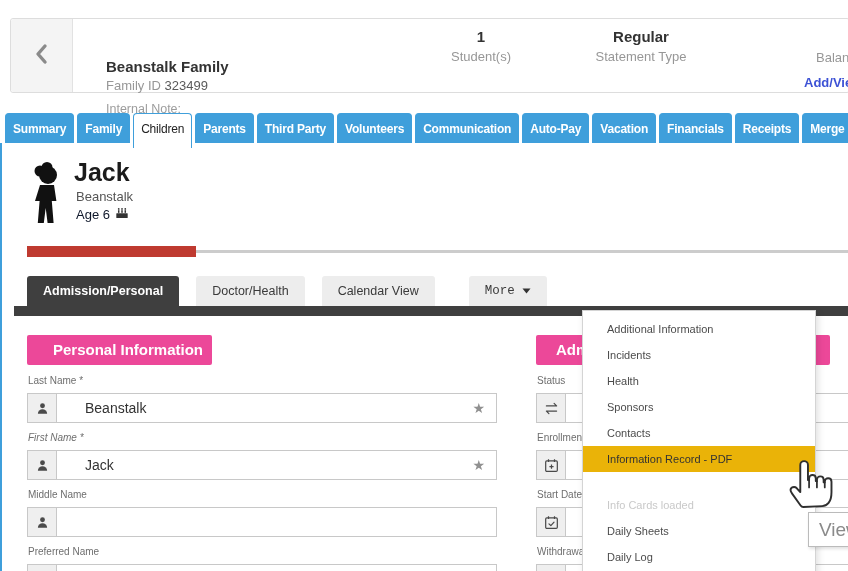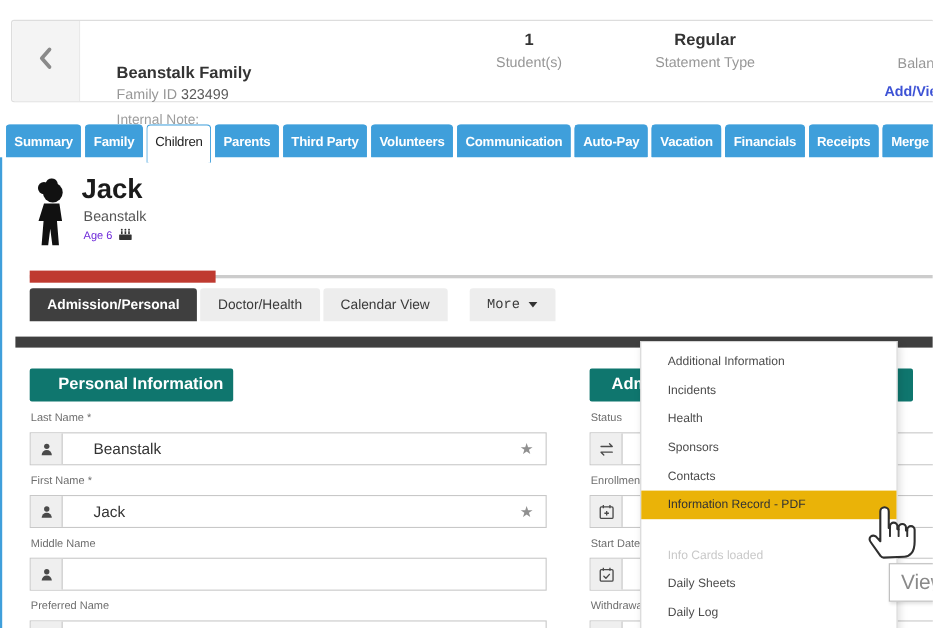--- a/index.html
+++ b/index.html
@@ -29,33 +29,33 @@
   .tabbar { position:absolute; left:5px; top:113px; display:flex; gap:3px; z-index:3; }
   .tab { height:30px; line-height:30px; padding:0 7px; background:#3f9fdb; color:#fff;
     font-size:12px; font-weight:bold; border-radius:4px 4px 0 0; letter-spacing:-0.2px;
     border:1px solid #3f9fdb; border-bottom:none; cursor:pointer; white-space:nowrap; }
   .tab.active { background:#fff; color:#222; font-weight:normal; height:35px; z-index:4; }
   .content-left-border { position:absolute; left:0; top:143px; bottom:0; width:2px; background:#3f9fdb; }
   
   .avatar { position:absolute; left:25px; top:162px; width:44px; height:68px; }
   .child-name { position:absolute; left:74px; top:158px; font-size:25px; font-weight:bold; color:#1b1b1b; }
   .child-last { position:absolute; left:76px; top:189px; font-size:13px; color:#555; }
-  .child-age { position:absolute; left:76px; top:206px; font-size:10px; color:#6d28d9;
+  .child-age { position:absolute; left:76px; top:206px; font-size:13px; color:#0f172a;
     display:flex; align-items:center; gap:5px; }
   .progress-track { position:absolute; left:27px; right:0; top:250px; height:3px; background:#ccc; }
   .progress-red { position:absolute; left:27px; top:246px; width:169px; height:11px; background:#bf3a30; }
   
-  .subtabs { position:absolute; left:27px; top:262px; display:flex; gap:3px; z-index:2; }
+  .subtabs { position:absolute; left:27px; top:276px; display:flex; gap:17px; z-index:2; }
   .subtab { height:30px; line-height:30px; padding:0 16px; background:#ededed; color:#3a3a3a;
     font-size:12.5px; border-radius:3px 3px 0 0; cursor:pointer; white-space:nowrap; }
   .subtab.active { background:#3f3f3f; color:#fff; font-weight:bold; }
   .subtab.more { margin-left:17px; display:flex; align-items:center; gap:7px;font-family:Liberation Mono, monospace; }
   .dark-strip { position:absolute; left:14px; right:0; top:306px; height:10px; background:#3f3f3f; z-index:1; }
   
-  .section-hdr { position:absolute; height:30px; line-height:30px; background:#0f766e; color:#fff;
+  .section-hdr { position:absolute; height:30px; line-height:30px; background:#ec4899; color:#fff;
     font-size:15px; font-weight:600; padding-left:26px; border-radius:2px; overflow:hidden; white-space:nowrap; }
   #personal-hdr { left:27px; top:335px; width:185px; text-align:left; cursor:pointer; }
   #admission-hdr { left:536px; top:335px; width:294px; padding-left:20px; cursor:pointer; }
   
   .f-label { position:absolute; font-size:10px; color:#6e6e6e; white-space:nowrap; }
   .f-input { position:absolute; height:30px; background:#fff; border:1px solid #c8c8c8; display:flex; }
   .f-icon { width:29px; height:100%; background:#efefef; border-right:1px solid #c8c8c8;
     display:flex; align-items:center; justify-content:center; flex:none; }
   .f-value { flex:1; line-height:28px; padding-left:28px; font-size:14px; color:#333; white-space:nowrap; overflow:hidden; }
   .f-star { position:absolute; right:11px; top:6px; font-size:14px; color:#909090; line-height:16px; cursor:pointer; }
@@ -169,21 +169,21 @@
   <span class="f-icon">
     <svg width="13" height="13" viewBox="0 0 16 16">
         <circle cx="8" cy="4.6" r="3" fill="#4a4a4a"></circle>
         <path d="M2.3 14.5 a5.7 5.7 0 0 1 11.4 0 z" fill="#4a4a4a"></path>
       </svg>
   </span>
   <span class="f-value">Beanstalk</span>
   <span class="f-star">★</span>
 </div>
 
-<div class="f-label" style="left:28px; top:432px;">First Name *</div>
+<div class="f-label" style="left:28px; top:432px;font-style:italic;">First Name *</div>
 <div class="f-input" style="left:27px; top:450px; width:470px;">
   <span class="f-icon">
     <svg width="13" height="13" viewBox="0 0 16 16">
         <circle cx="8" cy="4.6" r="3" fill="#4a4a4a"></circle>
         <path d="M2.3 14.5 a5.7 5.7 0 0 1 11.4 0 z" fill="#4a4a4a"></path>
       </svg>
   </span>
   <span class="f-value">Jack</span>
   <span class="f-star">★</span>
 </div>

